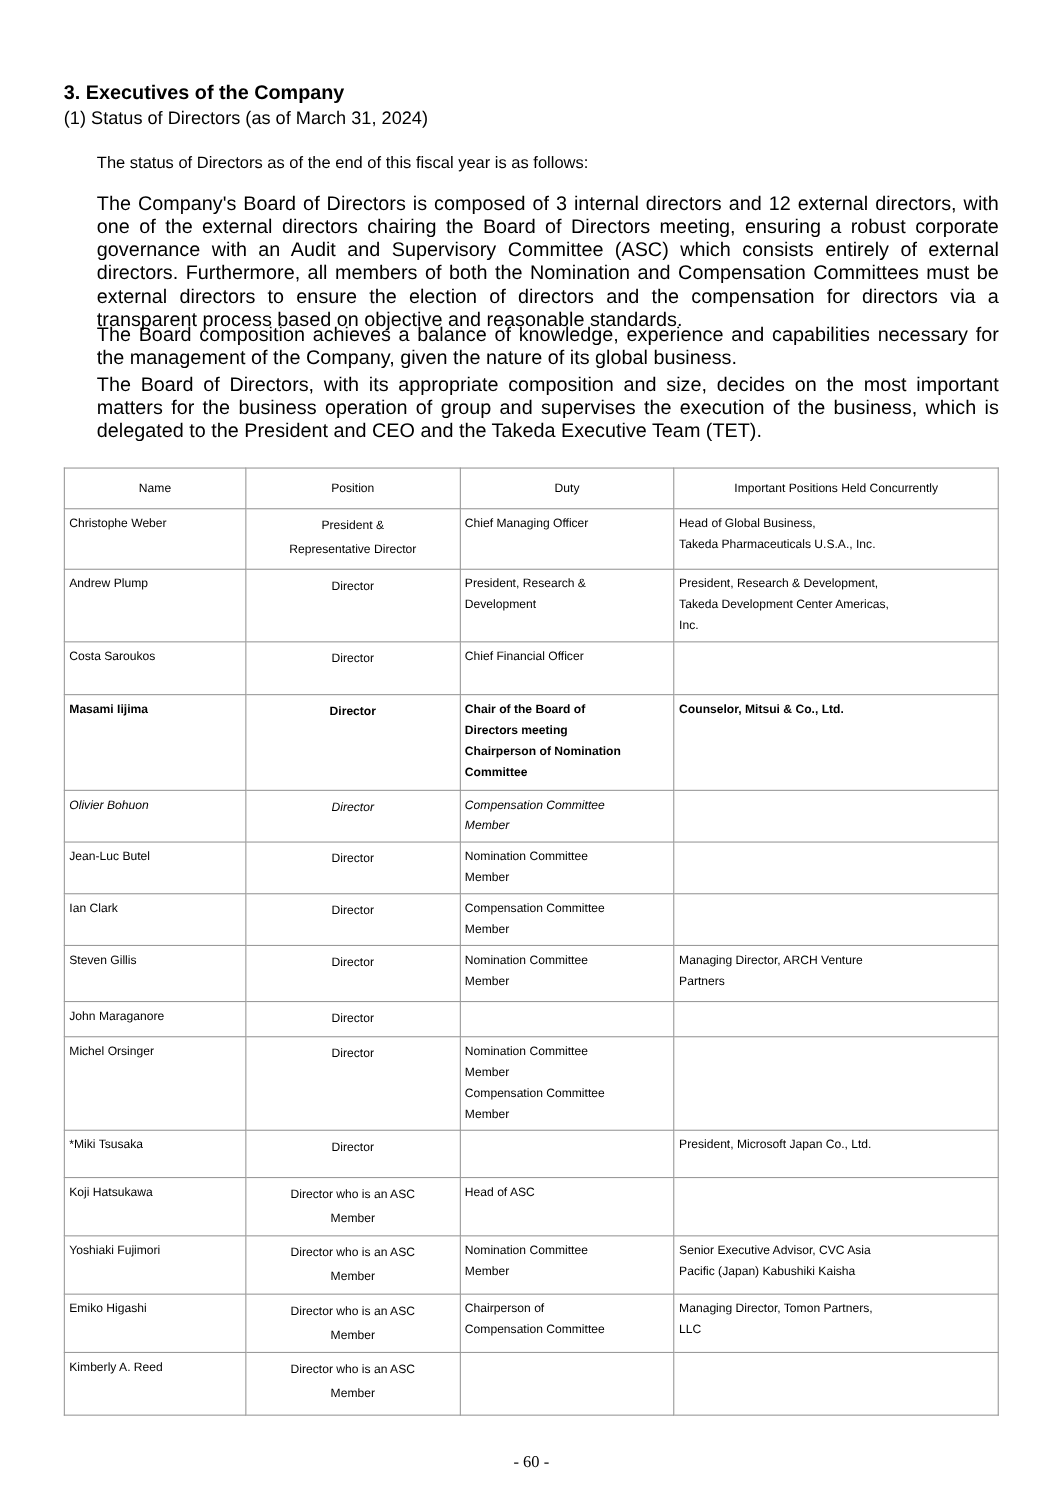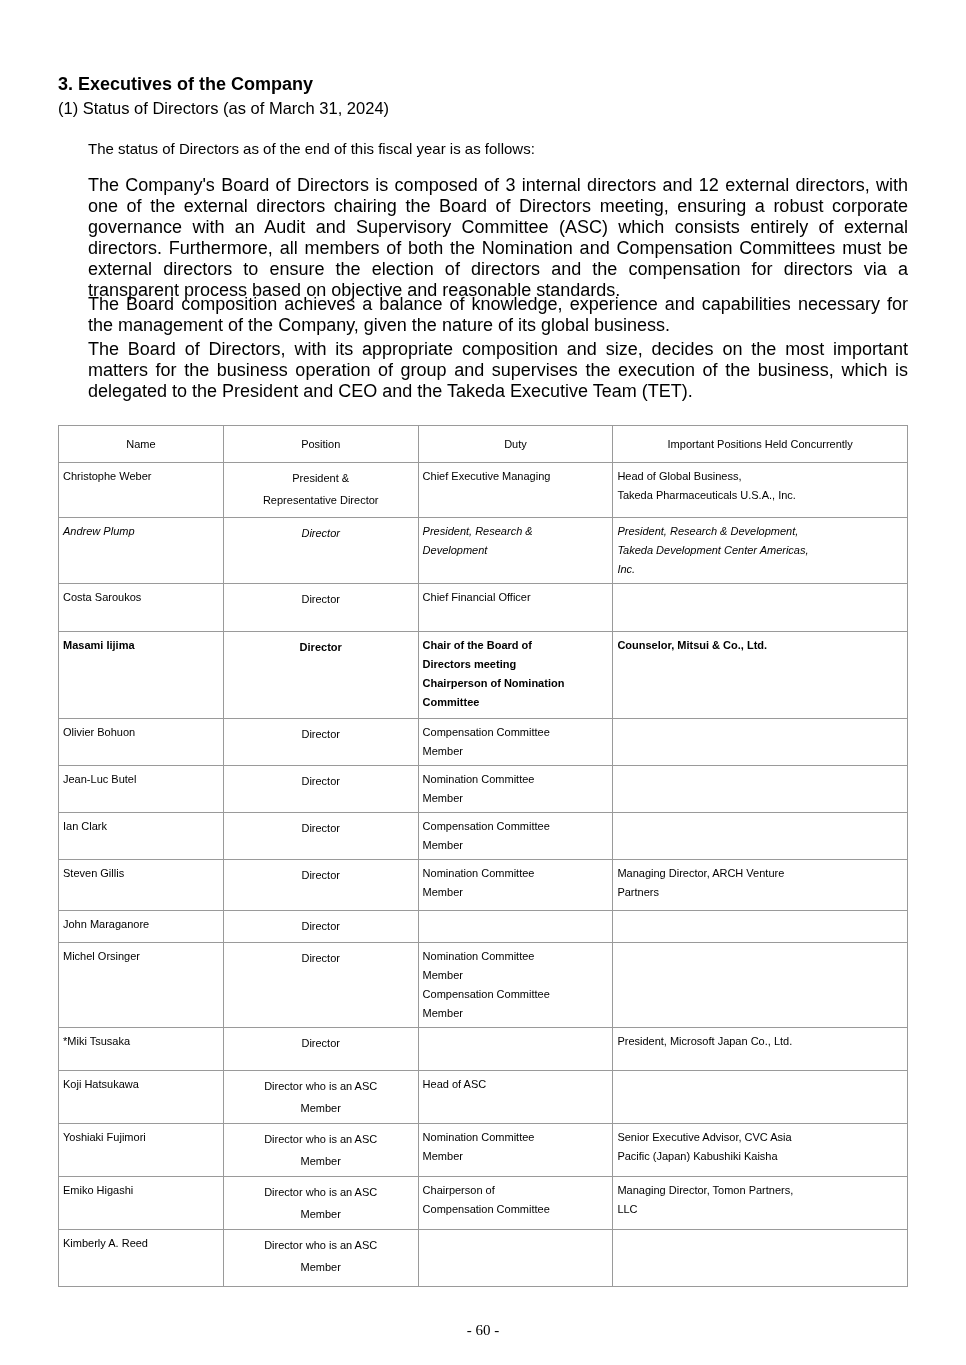--- a/index.html
+++ b/index.html
@@ -43,25 +43,25 @@
       <th>Position</th>
       <th>Duty</th>
       <th>Important Positions Held Concurrently</th>
     </tr>
   </thead>
   <tbody id="rows">
       <tr style="height: 55px;">
         <td class="pre ">Christophe Weber</td>
         <td class="pre pos">President &amp;
 Representative Director</td>
-        <td class="pre duty">Chief Executive Managing</td>
+        <td class="pre duty">Chief Managing Officer</td>
         <td class="pre ">Head of Global Business,
 Takeda Pharmaceuticals U.S.A., Inc.</td>
       </tr>
-      <tr style="height: 66px; font-style: italic;">
+      <tr style="height: 66px;">
         <td class="pre ">Andrew Plump</td>
         <td class="pre pos">Director</td>
         <td class="pre duty">President, Research &amp;
 Development</td>
         <td class="pre ">President, Research &amp; Development,
 Takeda Development Center Americas,
 Inc.</td>
       </tr>
       <tr style="height: 48px;">
         <td class="pre ">Costa Saroukos</td>
@@ -71,21 +71,21 @@
       </tr>
       <tr style="height: 87px; font-weight: bold;">
         <td class="pre ">Masami Iijima</td>
         <td class="pre pos">Director</td>
         <td class="pre duty">Chair of the Board of
 Directors meeting
 Chairperson of Nomination
 Committee</td>
         <td class="pre ">Counselor, Mitsui &amp; Co., Ltd.</td>
       </tr>
-      <tr style="height: 46px;">
+      <tr style="height: 46px; font-style: italic;">
         <td class="pre ">Olivier Bohuon</td>
         <td class="pre pos">Director</td>
         <td class="pre duty">Compensation Committee
 Member</td>
         <td class="pre "></td>
       </tr>
       <tr style="height: 46px;">
         <td class="pre ">Jean-Luc Butel</td>
         <td class="pre pos">Director</td>
         <td class="pre duty">Nomination Committee

